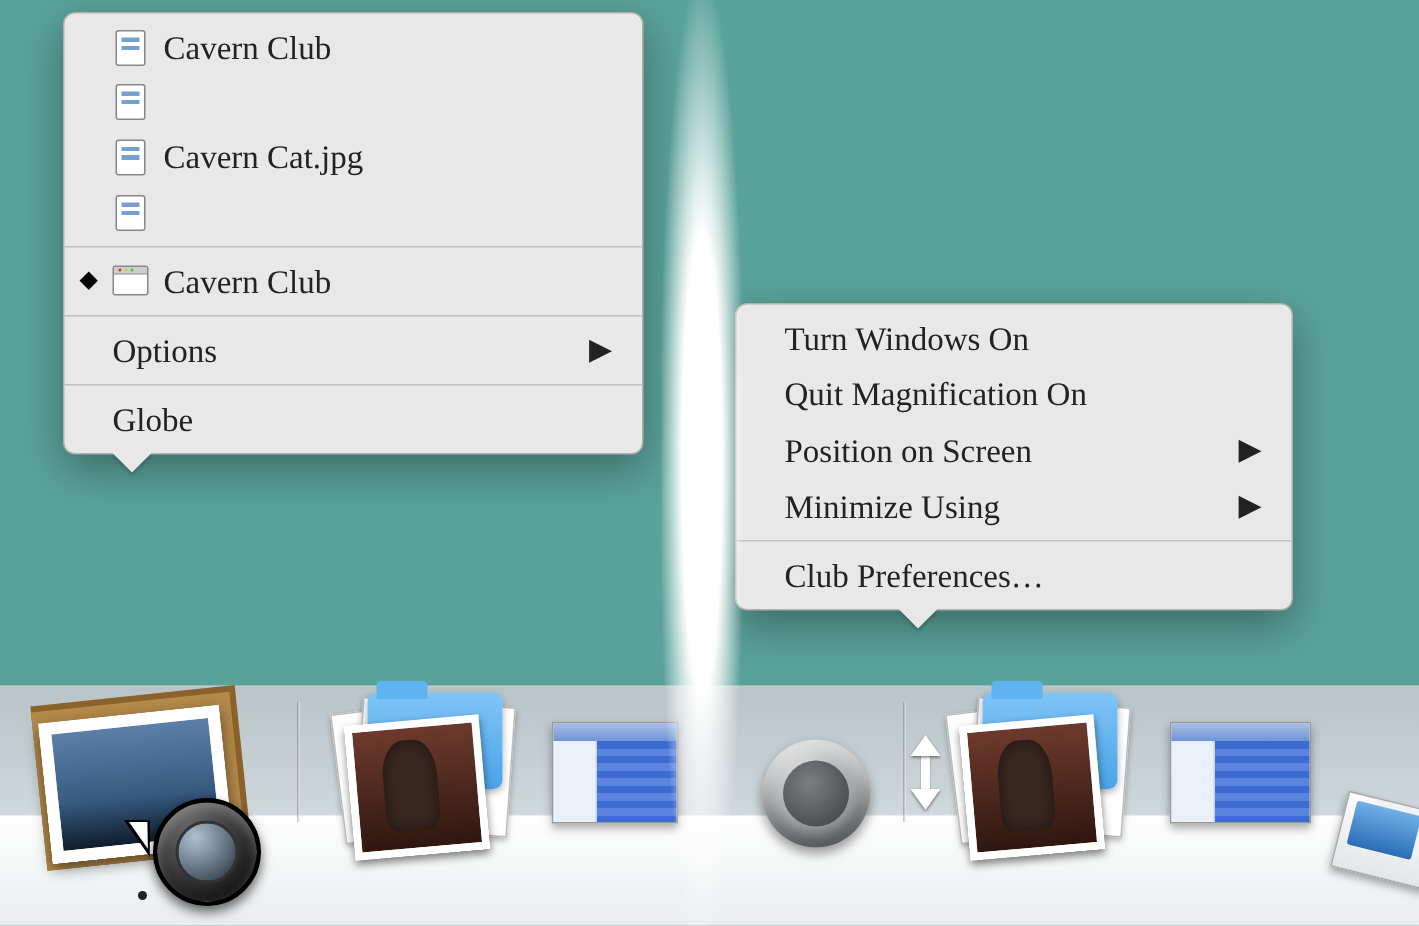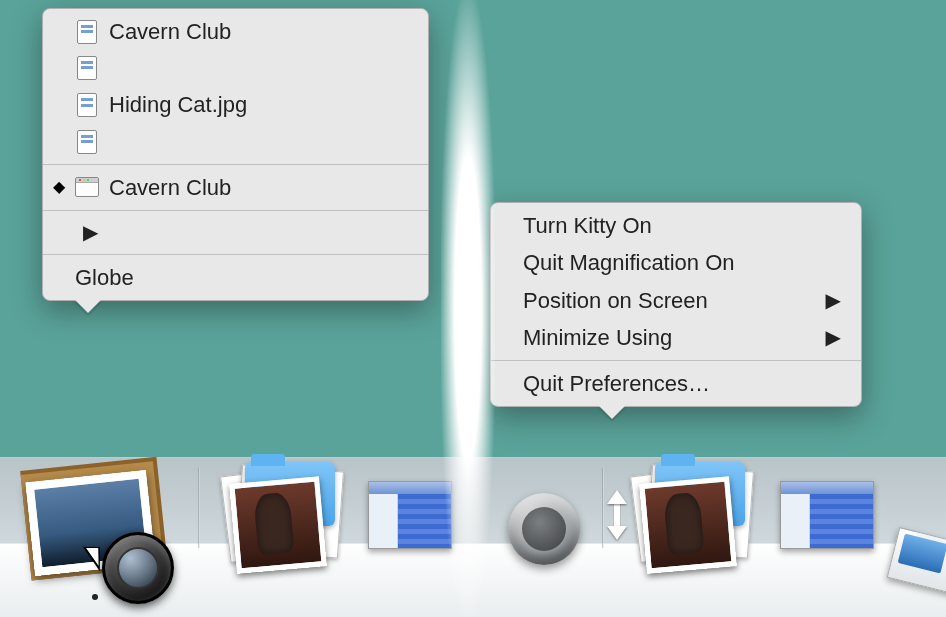--- a/index.html
+++ b/index.html
@@ -71,20 +71,21 @@
   .menu-left { left: 42px; top: 8px; width: 385px; }
   .menu-left::after { left: 32px; }
   .menu-right { left: 490px; top: 202px; width: 370px; }
   .menu-right::after { left: 108px; }
 
   .menu-row {
     display: flex;
     align-items: center;
     padding: 6px 20px 6px 32px;
     cursor: default;
+    font-family: Liberation Serif, serif;
   }
   .menu-row .row-icon {
     width: 24px;
     margin-right: 10px;
     display: flex;
     justify-content: center;
   }
   .menu-row .label {
     flex: 1;
   }
@@ -385,71 +386,72 @@
     </div>
     <div class="menu-row">
       <span class="row-icon">
           <span class="doc-icon"></span>
         </span>
     </div>
     <div class="menu-row">
       <span class="row-icon">
           <span class="doc-icon"></span>
         </span>
-      <span class="label">Hiding Cat.jpg</span>
+      <span class="label">Cavern Cat.jpg</span>
     </div>
     <div class="menu-row">
       <span class="row-icon">
           <span class="doc-icon"></span>
         </span>
     </div>
 
     <div class="menu-sep"></div>
 
     <div class="menu-row" style="position:relative;">
       <span class="menu-bullet">◆</span>
       <span class="row-icon">
           <span class="win-icon"></span>
         </span>
       <span class="label">Cavern Club</span>
     </div>
 
     <div class="menu-sep"></div>
 
     <div class="menu-row">
+      <span class="label">Options</span>
       <span class="chevron">▶</span>
     </div>
 
     <div class="menu-sep"></div>
 
     <div class="menu-row">
       <span class="label">Globe</span>
     </div>
   </div>
 
   <div class="menu menu-right">
     <div class="menu-row">
-      <span class="label">Turn Kitty On</span>
+      <span class="label">Turn Windows On</span>
     </div>
     <div class="menu-row">
       <span class="label">Quit Magnification On</span>
     </div>
     <div class="menu-row">
       <span class="label">Position on Screen</span>
       <span class="chevron">▶</span>
     </div>
     <div class="menu-row">
       <span class="label">Minimize Using</span>
       <span class="chevron">▶</span>
     </div>
 
     <div class="menu-sep"></div>
 
     <div class="menu-row">
-      <span class="label">Quit Preferences…</span>
+      <span class="label">Club Preferences…</span>
     </div>
   </div>
 
   <div class="dock-icon preview-icon">
     <div class="preview-photo"></div>
     <div class="cursor-arrow"></div>
     <div class="loupe"></div>
   </div>
   <div class="running-dot"></div>
 

